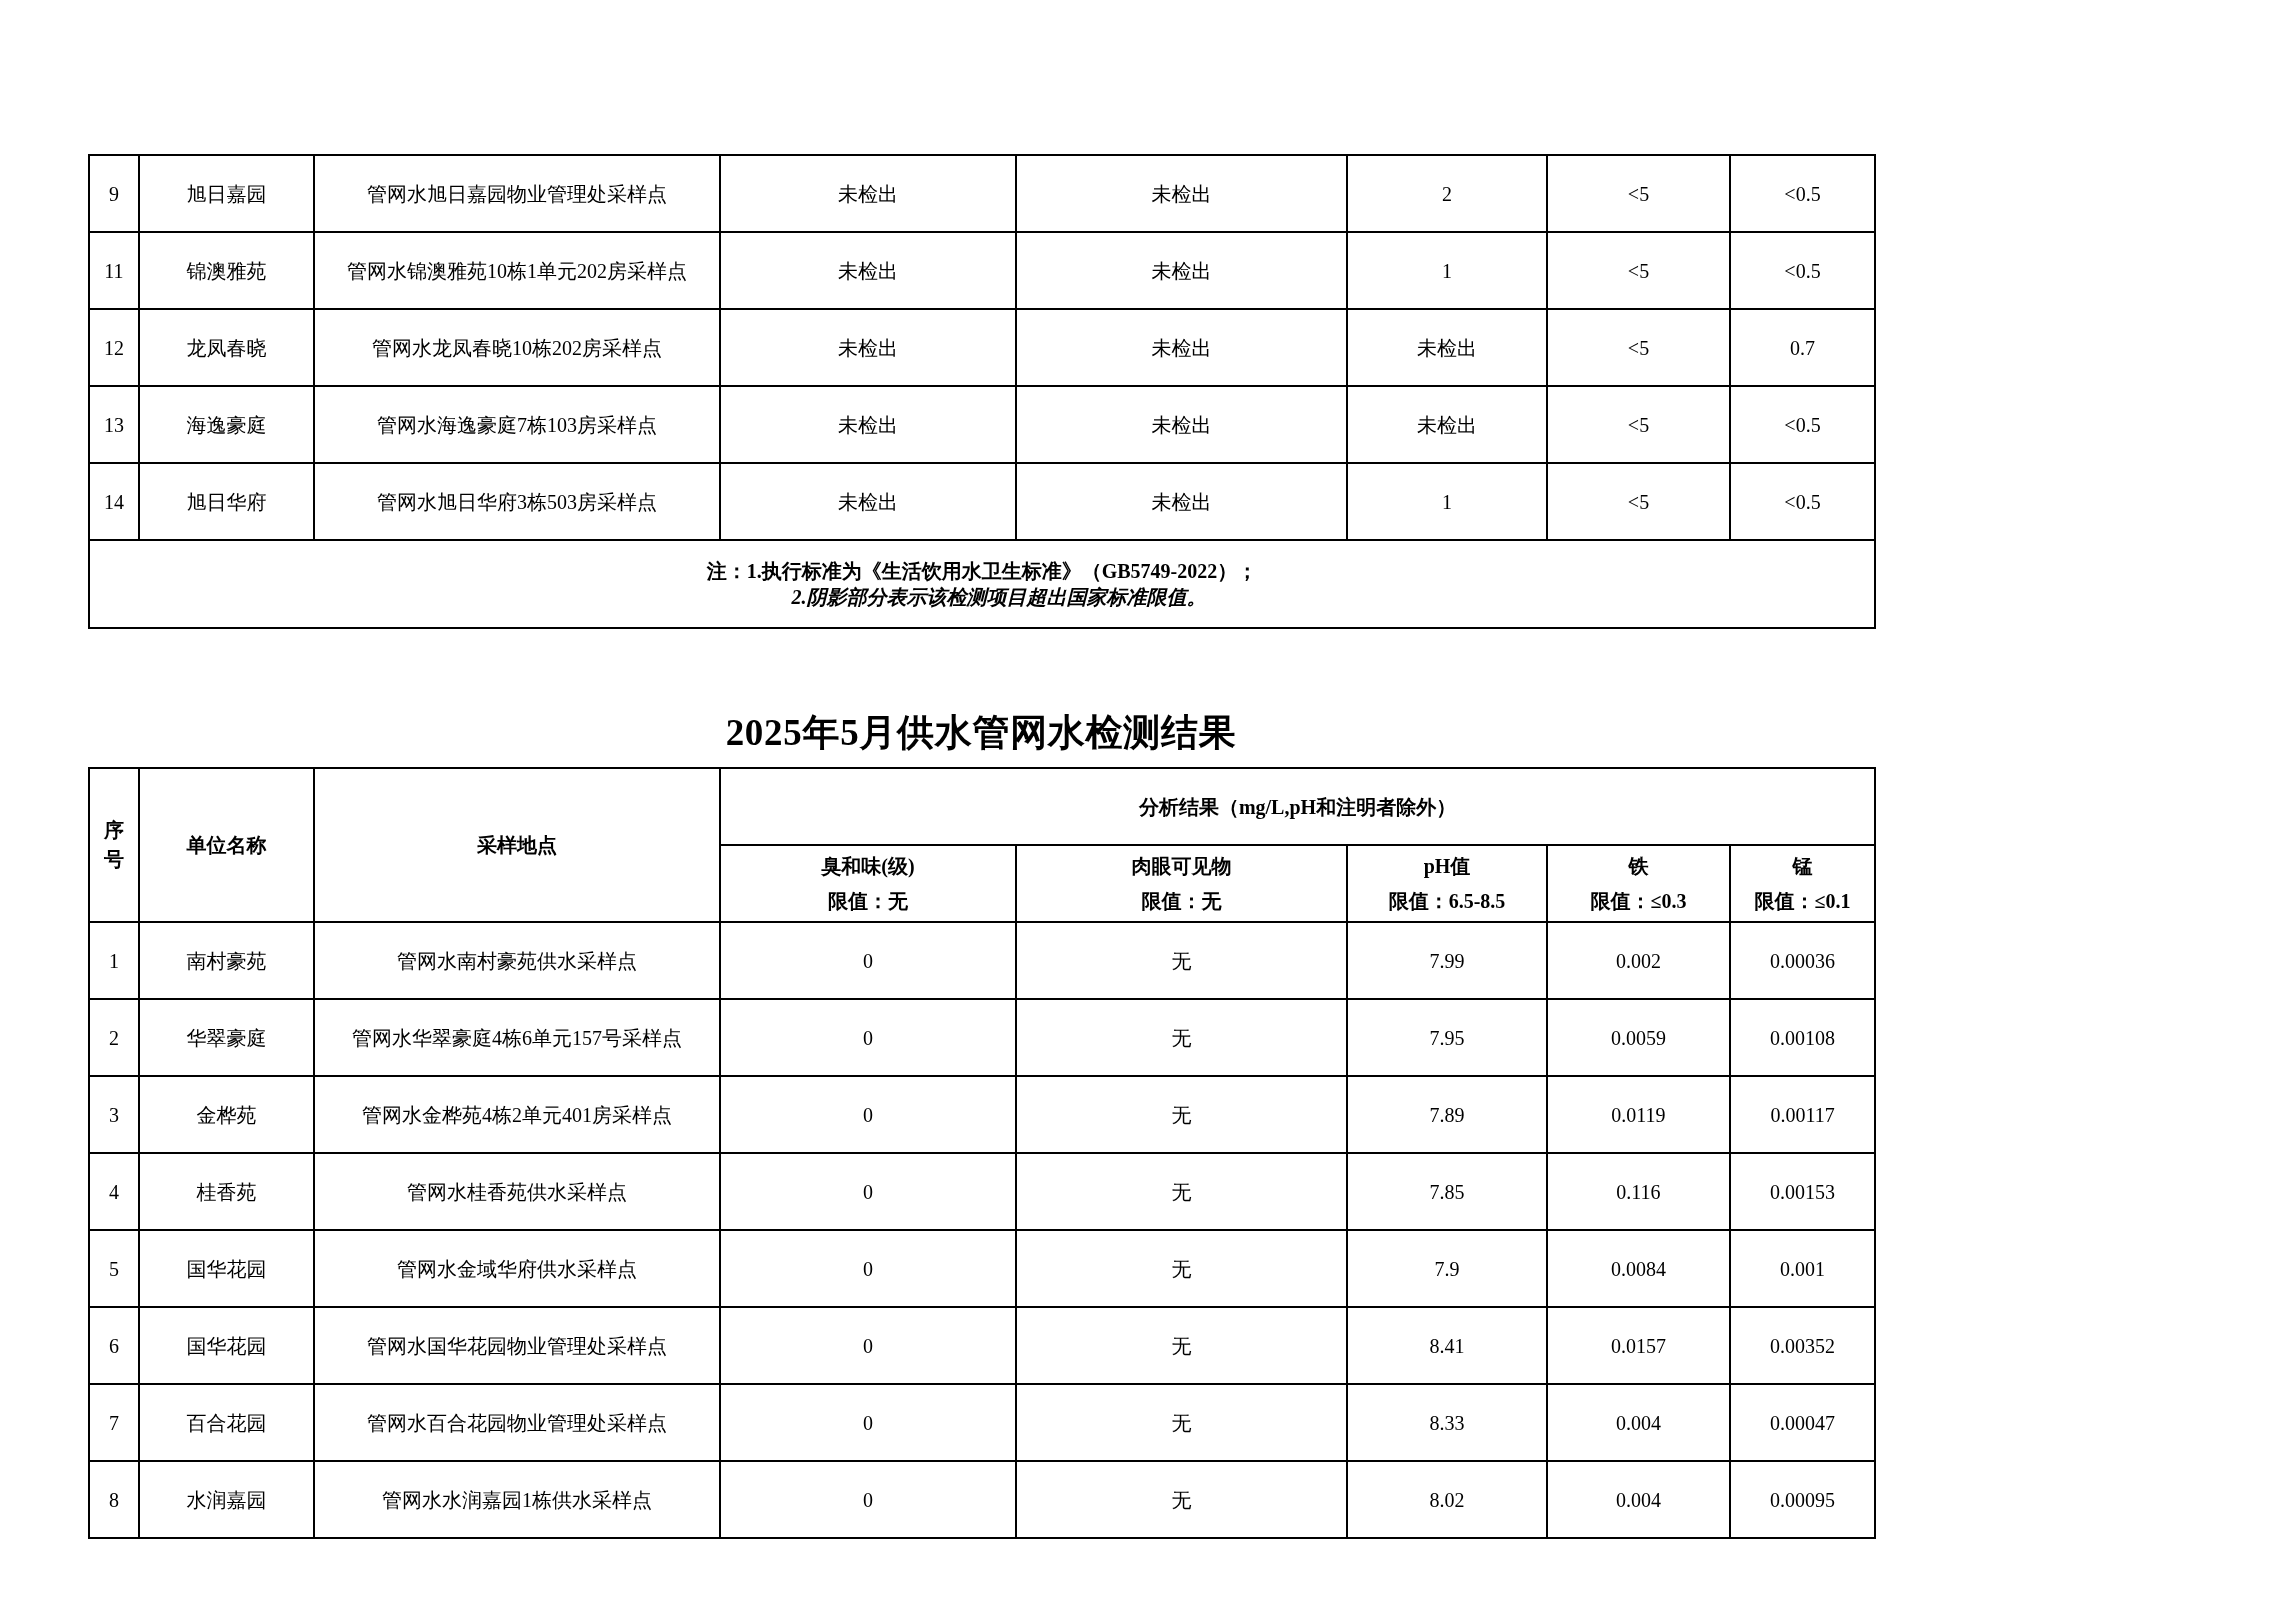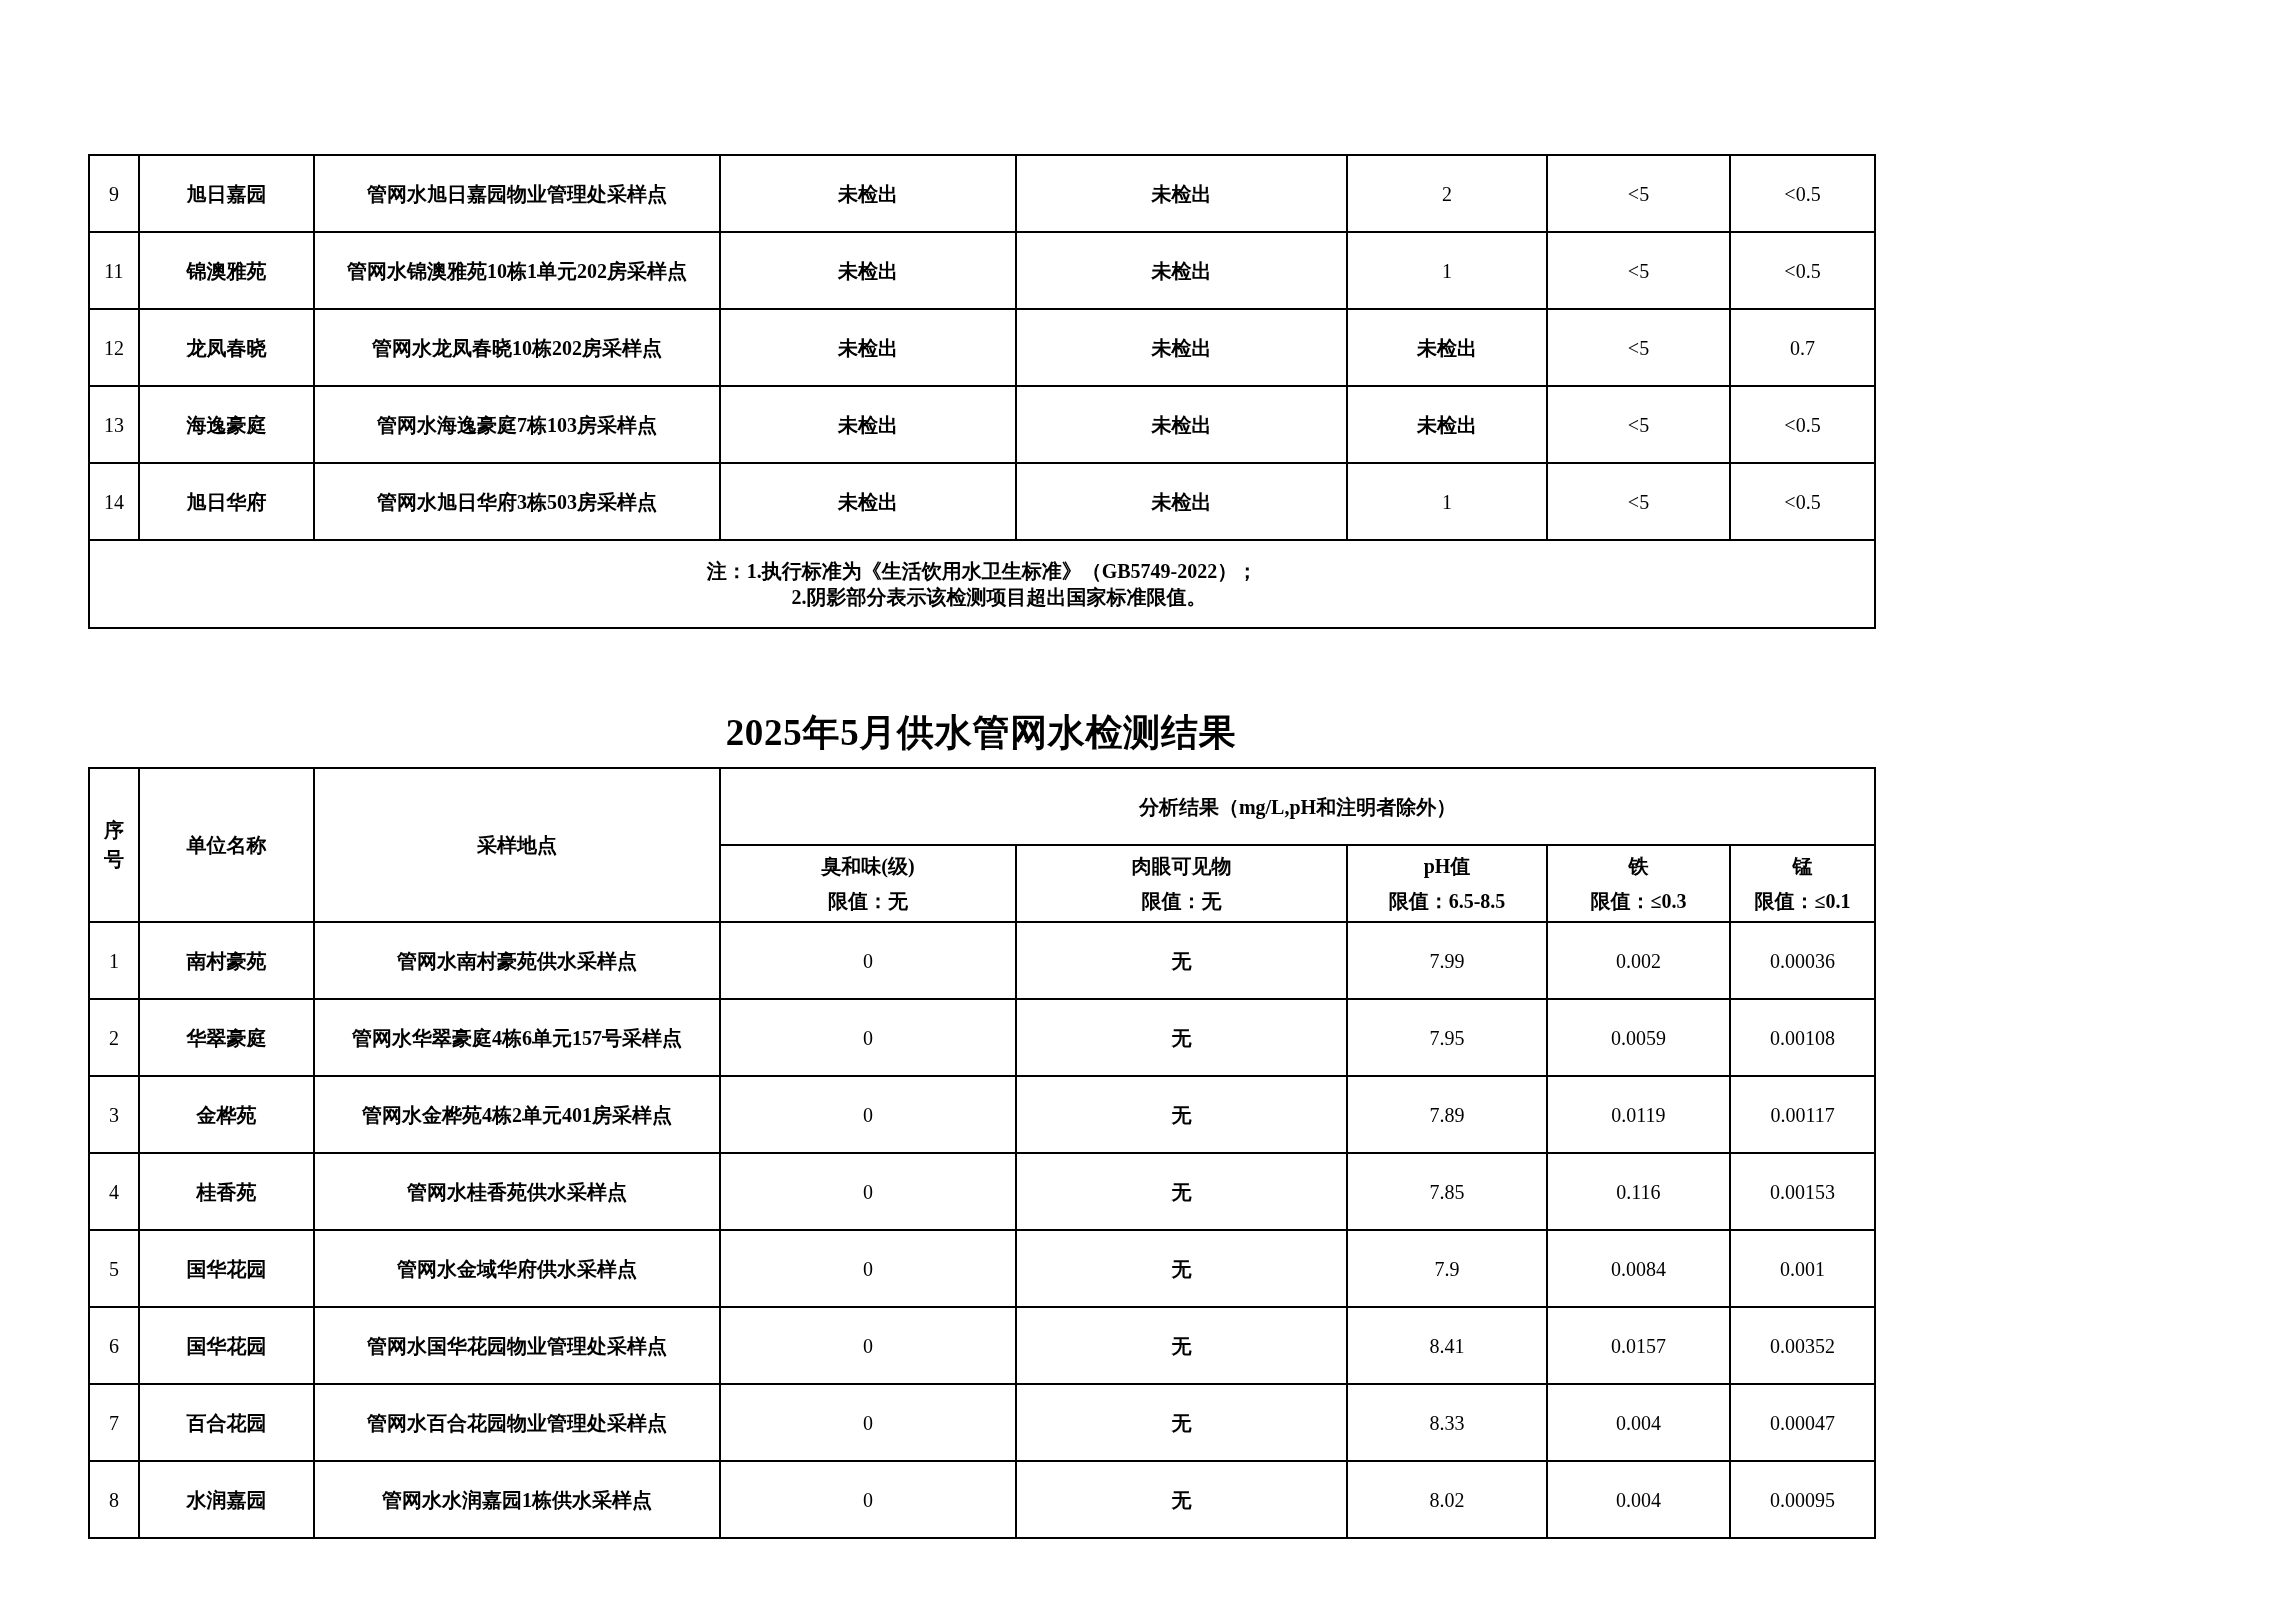--- a/index.html
+++ b/index.html
@@ -42,42 +42,42 @@
   col.c-v5   { width: 145px; }
 
   #table1 { left: 88px; top: 154px; width: 1786px; }
   #table1 tbody tr.data-row { height: 77px; }
 
   #table2 { left: 88px; top: 767px; width: 1786px; }
   #table2 thead tr.h1 { height: 77px; }
   #table2 thead tr.h2 { height: 77px; }
   #table2 tbody tr.data-row { height: 77px; }
 
-  .cjk { font-weight: bold; border-radius: 21px; }
+  .cjk { font-weight: normal; border-radius: 21px; }
   td.hd { font-weight: bold; }
 
   .vwrap {
     width: 26px;
     margin: 0 auto;
     line-height: 1.45;
     font-weight: bold;
     word-break: break-all;
   }
   .subhead-line { line-height: 1.75; font-weight: bold; }
 
   tr.note-row { height: 88px; }
   td.note-cell {
     text-align: left;
     vertical-align: top;
     padding: 10.5px 5.2px 0 3.9px;
     font-size: 19.6px;
     font-weight: bold;
     line-height: 1.42;
   }
-  .note-line2 { padding-left: 34px; }
+  .note-line2 { padding-left: 34px; font-style: italic; }
 
   #page-title {
     position: absolute;
     left: 88px;
     top: 708px;
     width: 1786px;
     text-align: center;
     font-size: 37px;
     font-weight: bold;
     letter-spacing: 0.7px;

